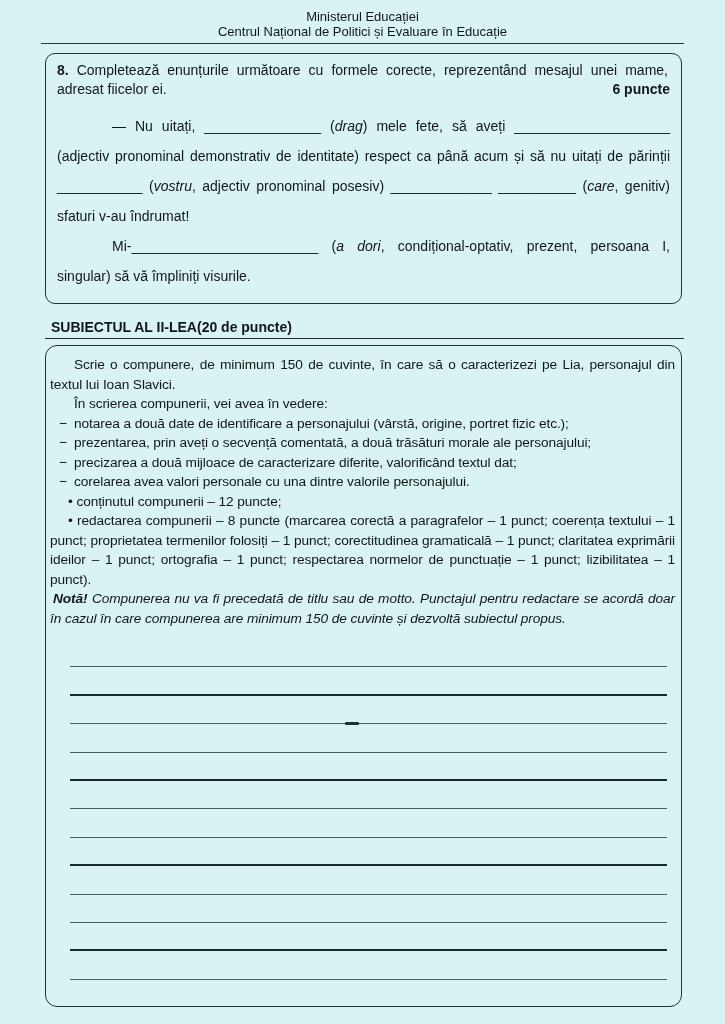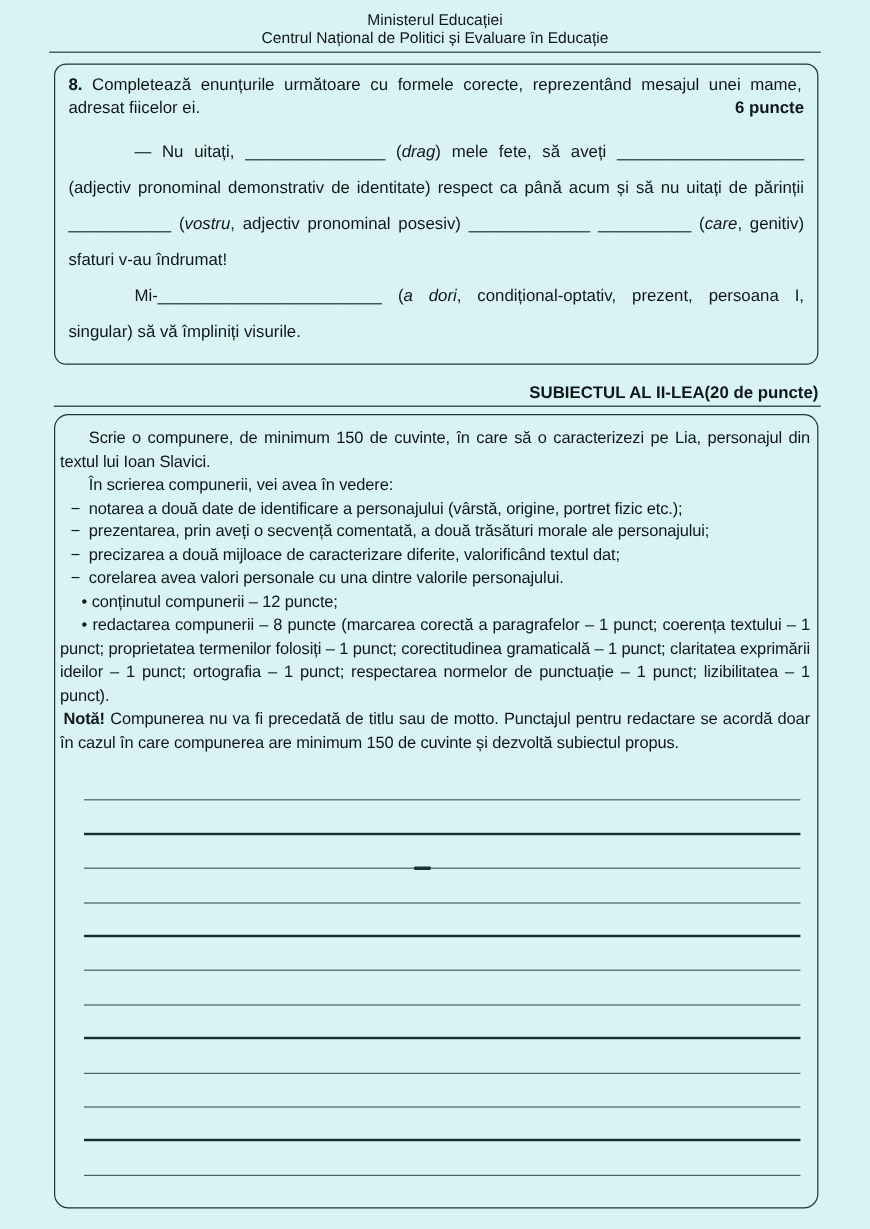--- a/index.html
+++ b/index.html
@@ -27,21 +27,21 @@
   .q8-points { position: absolute; right: 0; bottom: 0; font-weight: bold; }
   .q8-body { margin-top: 12px; line-height: 30px; text-align: justify; }
   .q8-para { text-indent: 55px; }
   .it { font-style: italic; }
   .b { font-weight: bold; }
 
   
   .sub2-head {
     margin: 15px 41px 0 45px;
     display: flex;
-    justify-content: flex-end;
+    justify-content: flex-start;
     font-weight: bold;
     font-size: 14px;
     border-bottom: 1.8px solid #1b2c2e;
     padding: 0 2px 3px 6px;
   }
 
   
   .box2 {
     margin: 6px 43px 0 45px;
     border: 1.8px solid #203335;
@@ -51,21 +51,21 @@
     line-height: 19.5px;
     letter-spacing: -0.1px;
   }
   .indent { text-indent: 24px; }
   .jtext { text-align: justify; }
   .req-list { list-style: none; }
   .req-item { display: flex; }
   .req-marker { width: 24px; padding-left: 9px; flex: 0 0 24px; }
   .scoring-title { font-weight: bold; text-indent: 24px; margin-top: 9px; }
   .scoring-item { text-indent: 18px; text-align: justify; }
-  .note-para { text-align: justify; text-indent: 3px; }
+  .note-para { text-align: justify; text-indent: 3px; font-style: italic; }
 
   
   .answer-lines { margin: 11px 8px 14px 20px; }
   .ans-line { height: 28.4px; border-bottom: 1px solid #466164; position: relative; }
   .ans-line.thick { border-bottom: 2px solid #182a2c; }
   .scan-mark {
     position: absolute; left: 46%; bottom: -2px;
     width: 14px; height: 3px; background: #1c3033; border-radius: 1px;
   }
 </style>

